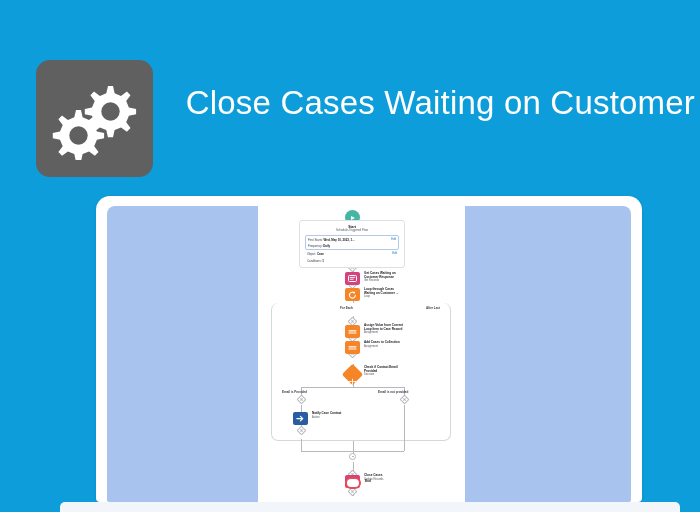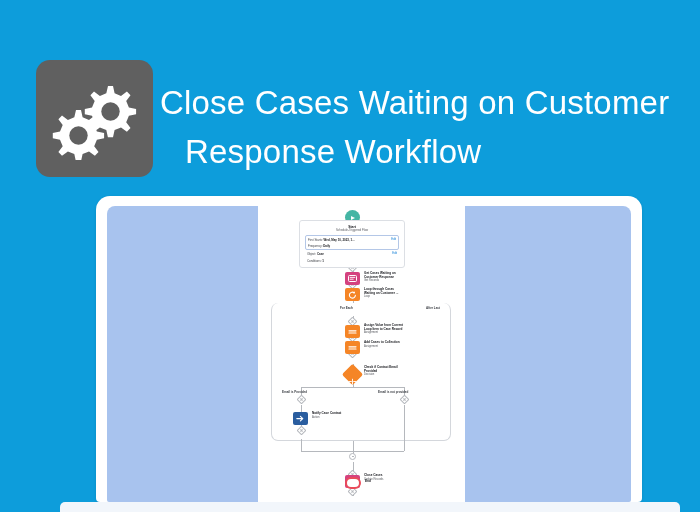--- a/index.html
+++ b/index.html
@@ -12,21 +12,21 @@
     position: relative;
     width: 700px; height: 512px;
     background: #0d9ddb;
     overflow: hidden;
   }
 
   
   #header {
     position: absolute;
     left: 0; top: 0;
-    width: 700px; height: 190px;
+    width: 700px; height: 190px; text-align: right;
   }
   #app-icon {
     position: absolute;
     left: 36px; top: 60px;
     width: 117px; height: 117px;
     background: #606060;
     border-radius: 14px;
   }
   #app-icon svg { position: absolute; left: 14px; top: 20px; }
 
@@ -247,21 +247,20 @@
           <circle cx="60.5" cy="31.5" r="9.2" fill="#606060"></circle>
 
           <path d="M26 30 l5 0 1.6 7.2 6.4 2.7 5.9-4.3 3.6 3.6-4.3 5.9 2.7 6.4 7.2 1.6 0 5.1-7.2 1.6-2.7 6.4 4.3 5.9-3.6 3.6-5.9-4.3-6.4 2.7-1.6 7.2-5.1 0-1.6-7.2-6.4-2.7-5.9 4.3-3.6-3.6 4.3-5.9-2.7-6.4-7.2-1.6 0-5.1 7.2-1.6 2.7-6.4-4.3-5.9 3.6-3.6 5.9 4.3 6.4-2.7z"></path>
           <circle cx="28.5" cy="55.5" r="9.2" fill="#606060"></circle>
         </g>
       </svg>
     </div>
 
     <div id="title">
       <span>Close Cases Waiting on Customer</span>
-      <span class="line2">Response Workflow</span>
     </div>
 
   </div>
 
   <div id="laptop-lid">
     <div id="laptop-screen">
 
       <div id="flow-canvas">
         <div id="flow-inner">
 

